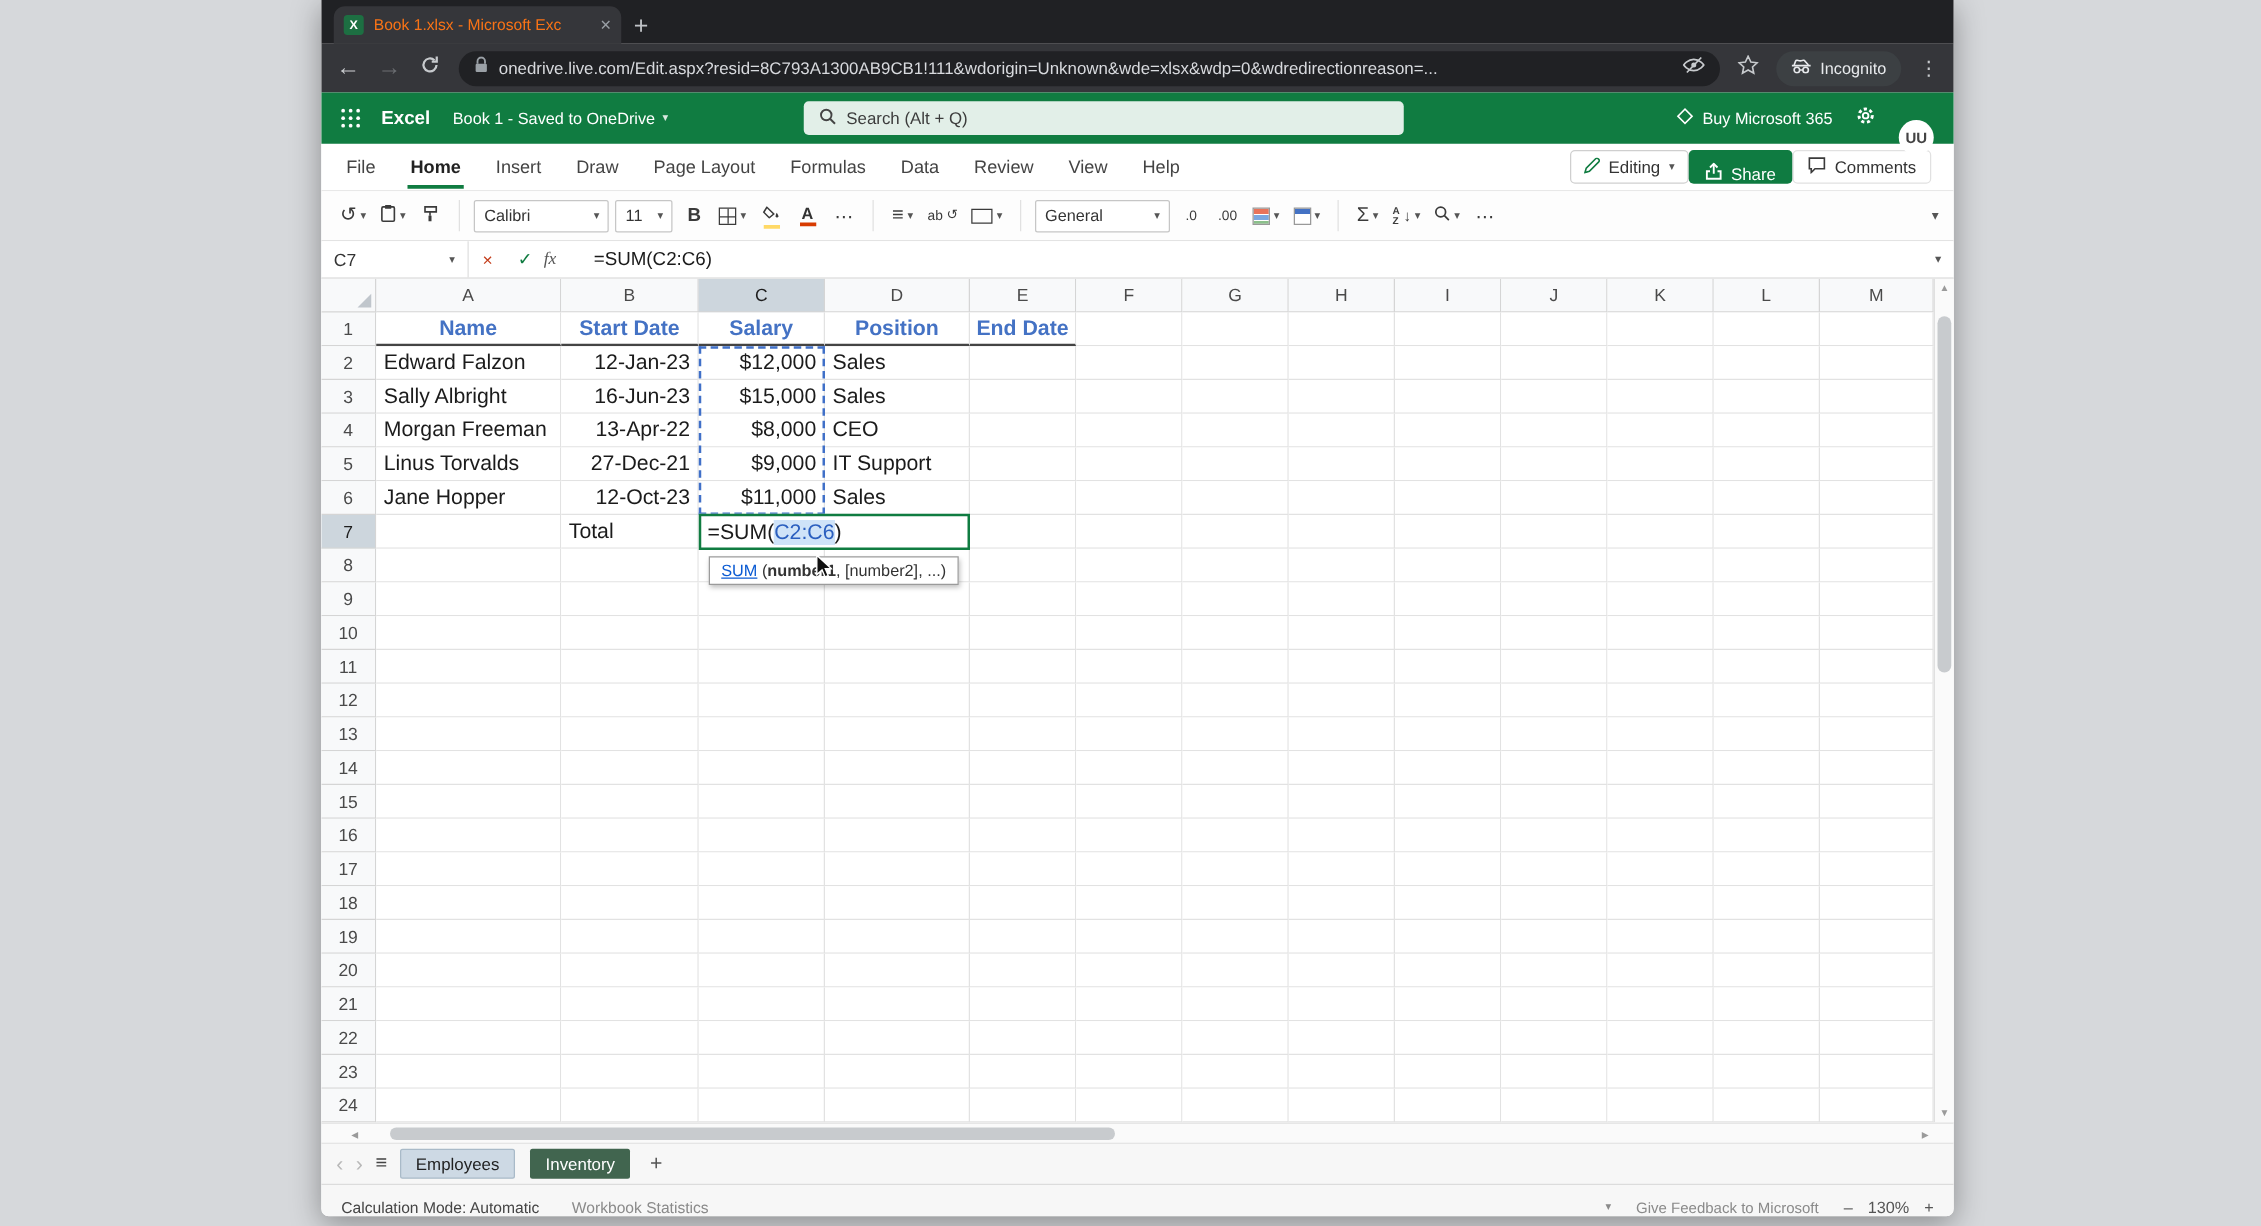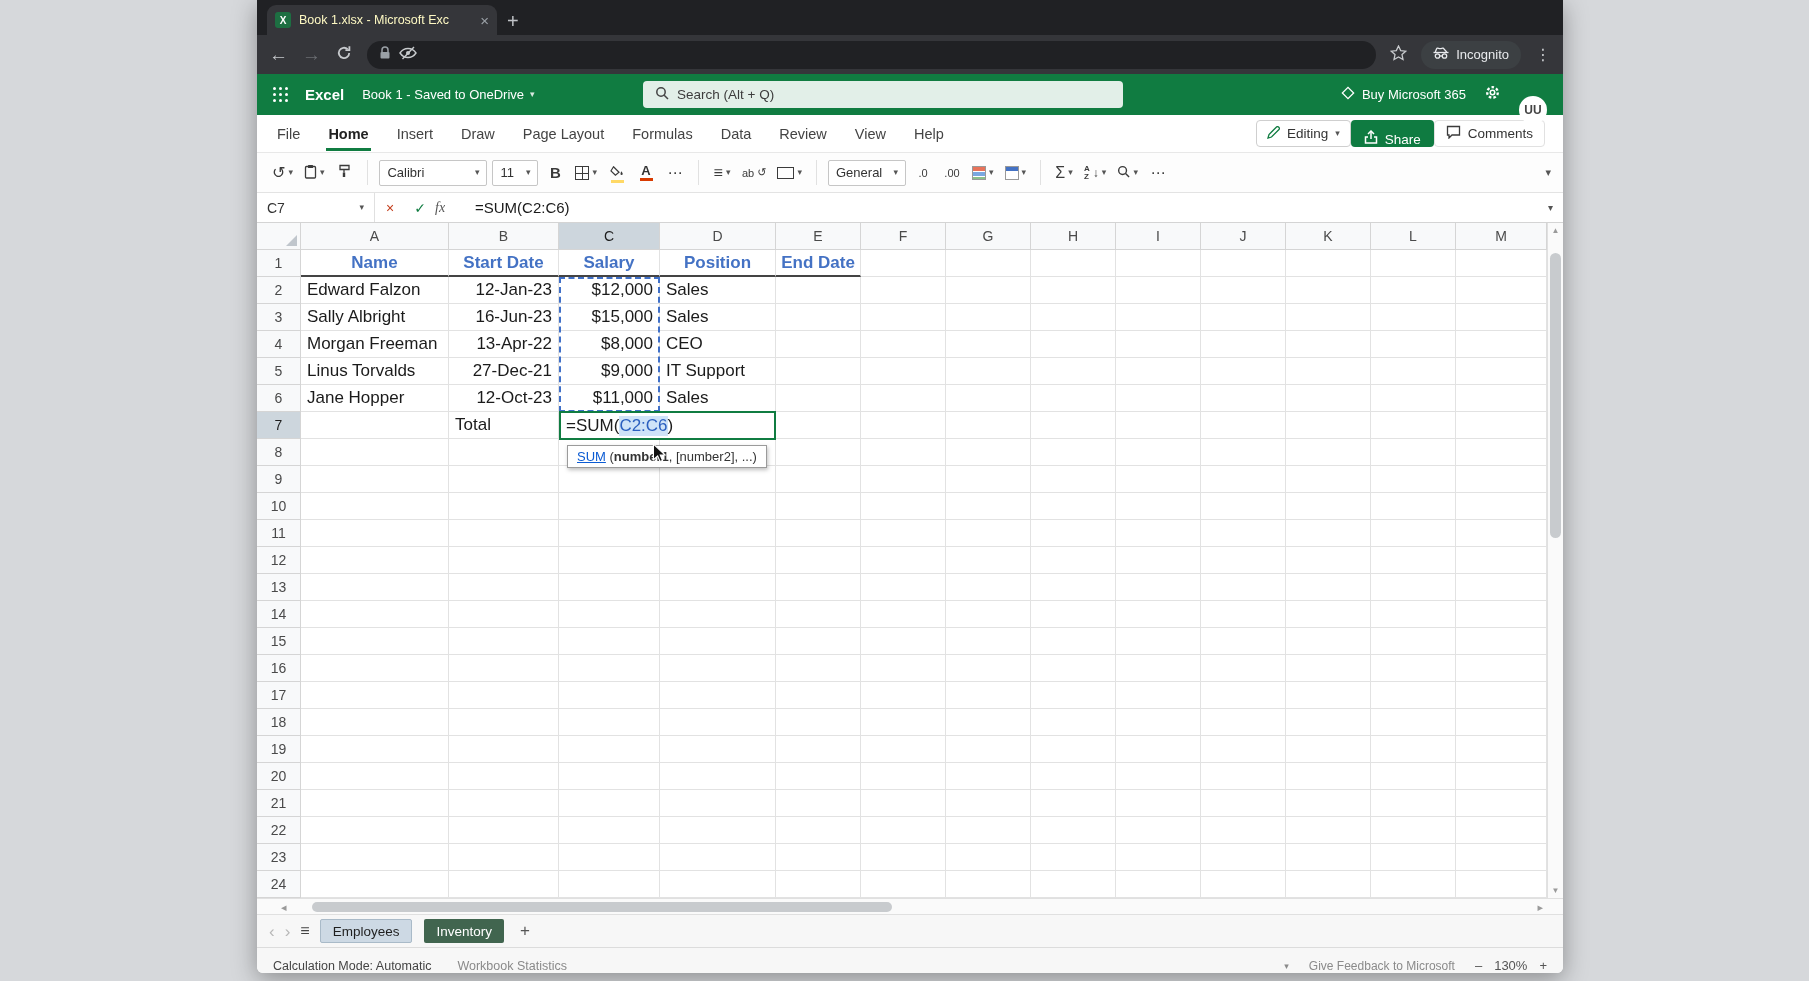--- a/index.html
+++ b/index.html
@@ -8,21 +8,21 @@
   .window { position:absolute; left:257px; top:0; width:1306px; height:973px;
     background:#fff; border-radius:0 0 6px 6px; box-shadow:0 6px 24px rgba(0,0,0,.35);
     display:flex; flex-direction:column; overflow:hidden; }
 
   
   .tabstrip { height:35px; background:#202124; display:flex; align-items:flex-end; padding-left:10px; flex:none; }
   .btab { height:30px; width:230px; background:#35363a; border-radius:9px 9px 0 0;
     display:flex; align-items:center; gap:8px; padding:0 8px; }
   .favicon { width:16px; height:16px; background:#1d6f42; color:#fff; border-radius:3px;
     font-size:10px; font-weight:bold; display:flex; align-items:center; justify-content:center; flex:none; }
-  .btab-title { color:#fef9c3; font-size:12.5px; white-space:nowrap; overflow:hidden; flex:1; }
+  .btab-title { color:#f97316; font-size:12.5px; white-space:nowrap; overflow:hidden; flex:1; }
   .btab-close { color:#9aa0a6; font-size:15px; line-height:1; cursor:default; }
   .newtab { color:#c0c3c7; font-size:20px; margin:0 0 4px 10px; line-height:1; }
 
   .btoolbar { height:39px; background:#35363a; display:flex; align-items:center; gap:14px; padding:0 12px; flex:none; }
   .navico { color:#c7cacd; font-size:19px; line-height:1; }
   .navico.dim { color:#6b6e72; }
   .urlbar { flex:1; height:28px; background:#202124; border-radius:14px; display:flex; align-items:center; gap:8px; padding:0 12px; min-width:0; }
   .urltext { color:#d8dade; font-size:13.5px; white-space:nowrap; overflow:hidden; text-overflow:ellipsis; flex:1; }
   .incog-chip { background:#3c4043; border-radius:14px; height:28px; display:flex; align-items:center; gap:7px; padding:0 12px; flex:none; }
   .incog-chip span { color:#e8eaed; font-size:13px; }
@@ -59,21 +59,21 @@
 
   
   .ribbonbar { height:40px; background:#fdfdfd; display:flex; align-items:center; gap:5px; padding:0 12px; border-bottom:1px solid #e3e3e3; flex:none; }
   .tbtn { height:27px; min-width:24px; display:flex; align-items:center; justify-content:center; gap:3px;
     color:#3b3b3b; font-size:15px; border-radius:2px; padding:0 3px; }
   .tbtn.boldb { font-weight:700; font-size:15px; }
   .gi { font-size:16px; line-height:1; color:#3b3b3b; }
   .vsep { width:1px; height:25px; background:#e1e1e1; margin:0 6px; flex:none; }
   .selbox { height:26px; border:1px solid #c6c6c6; background:#fff; border-radius:2px;
     display:flex; align-items:center; justify-content:space-between; padding:0 7px; font-size:13px; color:#333; gap:6px; }
-  .fontbox { width:108px; } .sizebox { width:46px; } .fmtbox { width:78px; }
+  .fontbox { width:108px; } .sizebox { width:46px; } .fmtbox { width:108px; }
   .stack { flex-direction:column; gap:1px; justify-content:center; }
   .stack .Achar { font-size:13px; font-weight:700; line-height:1; color:#333; }
   .cbar { width:13px; height:3px; }
   .cbar.red { background:#D83B01; } .cbar.yellow { background:#FFD966; }
   .icon-borders { width:14px; height:14px; border:1px solid #3b3b3b; position:relative; }
   .icon-borders::before { content:""; position:absolute; left:50%; top:0; bottom:0; width:1px; background:#3b3b3b; }
   .icon-borders::after { content:""; position:absolute; top:50%; left:0; right:0; height:1px; background:#3b3b3b; }
   .icon-merge { width:17px; height:12px; border:1px solid #3b3b3b; }
   .icon-cf { width:14px; height:14px; border:1px solid #999;
     background:linear-gradient(to bottom,#e8735a 0 4px,#fff 4px 5px,#7aa7e0 5px 9px,#fff 9px 10px,#8bc08b 10px 14px); }
@@ -168,20 +168,21 @@
           <path d="M14.4 2.2v4h-4" fill="none" stroke="#c7cacd" stroke-width="1.8"></path>
         </svg>
     </span>
     <div class="urlbar">
       <span>
         <svg width="12" height="14" viewBox="0 0 12 14">
             <path d="M3 6V4a3 3 0 0 1 6 0v2" fill="none" stroke="#9aa0a6" stroke-width="1.5"></path>
             <rect x="1.5" y="6" width="9" height="6.5" rx="1" fill="#9aa0a6"></rect>
           </svg>
       </span>
+      <span class="urltext">onedrive.live.com/Edit.aspx?resid=8C793A1300AB9CB1!111&amp;wdorigin=Unknown&amp;wde=xlsx&amp;wdp=0&amp;wdredirectionreason=...</span>
       <span>
         <svg width="18" height="14" viewBox="0 0 18 14">
             <path d="M1 7s3-4.5 8-4.5S17 7 17 7s-3 4.5-8 4.5S1 7 1 7z" fill="none" stroke="#c7cacd" stroke-width="1.4"></path>
             <circle cx="9" cy="7" r="2" fill="#c7cacd"></circle>
             <line x1="3.5" y1="13" x2="15" y2="1" stroke="#c7cacd" stroke-width="1.4"></line>
           </svg>
       </span>
     </div>
     <span>
       <svg width="17" height="16" viewBox="0 0 17 16">

